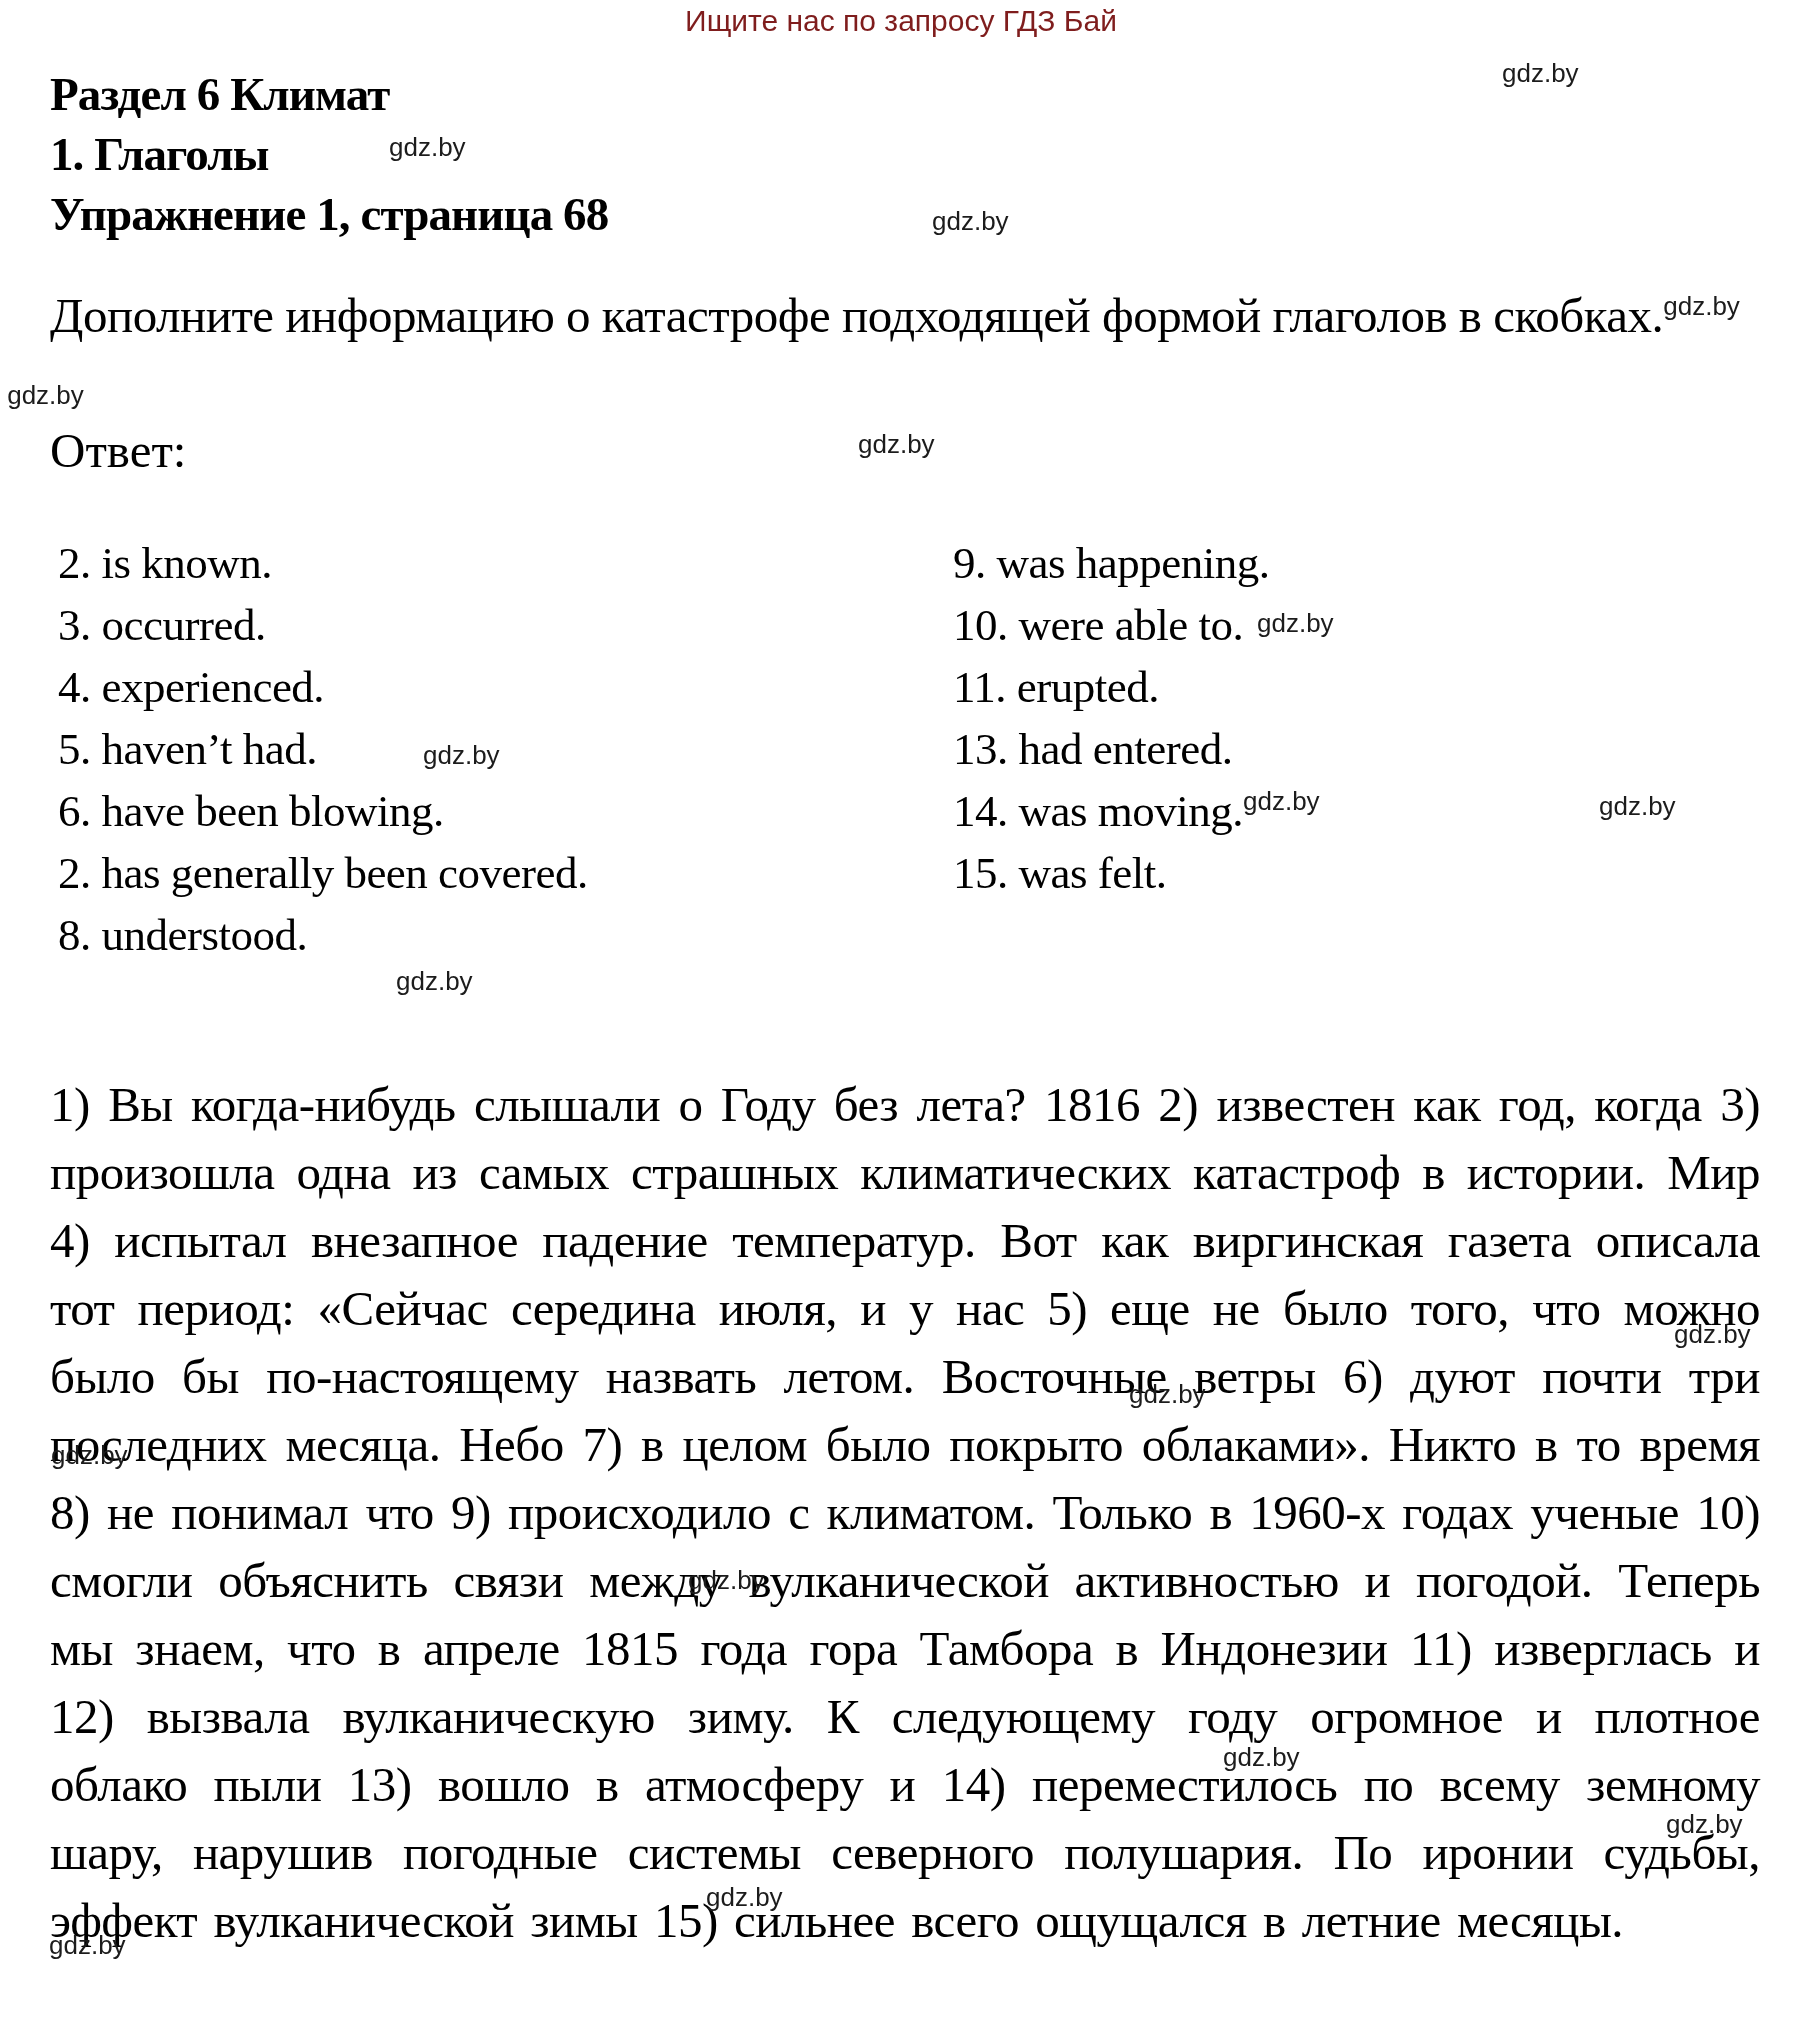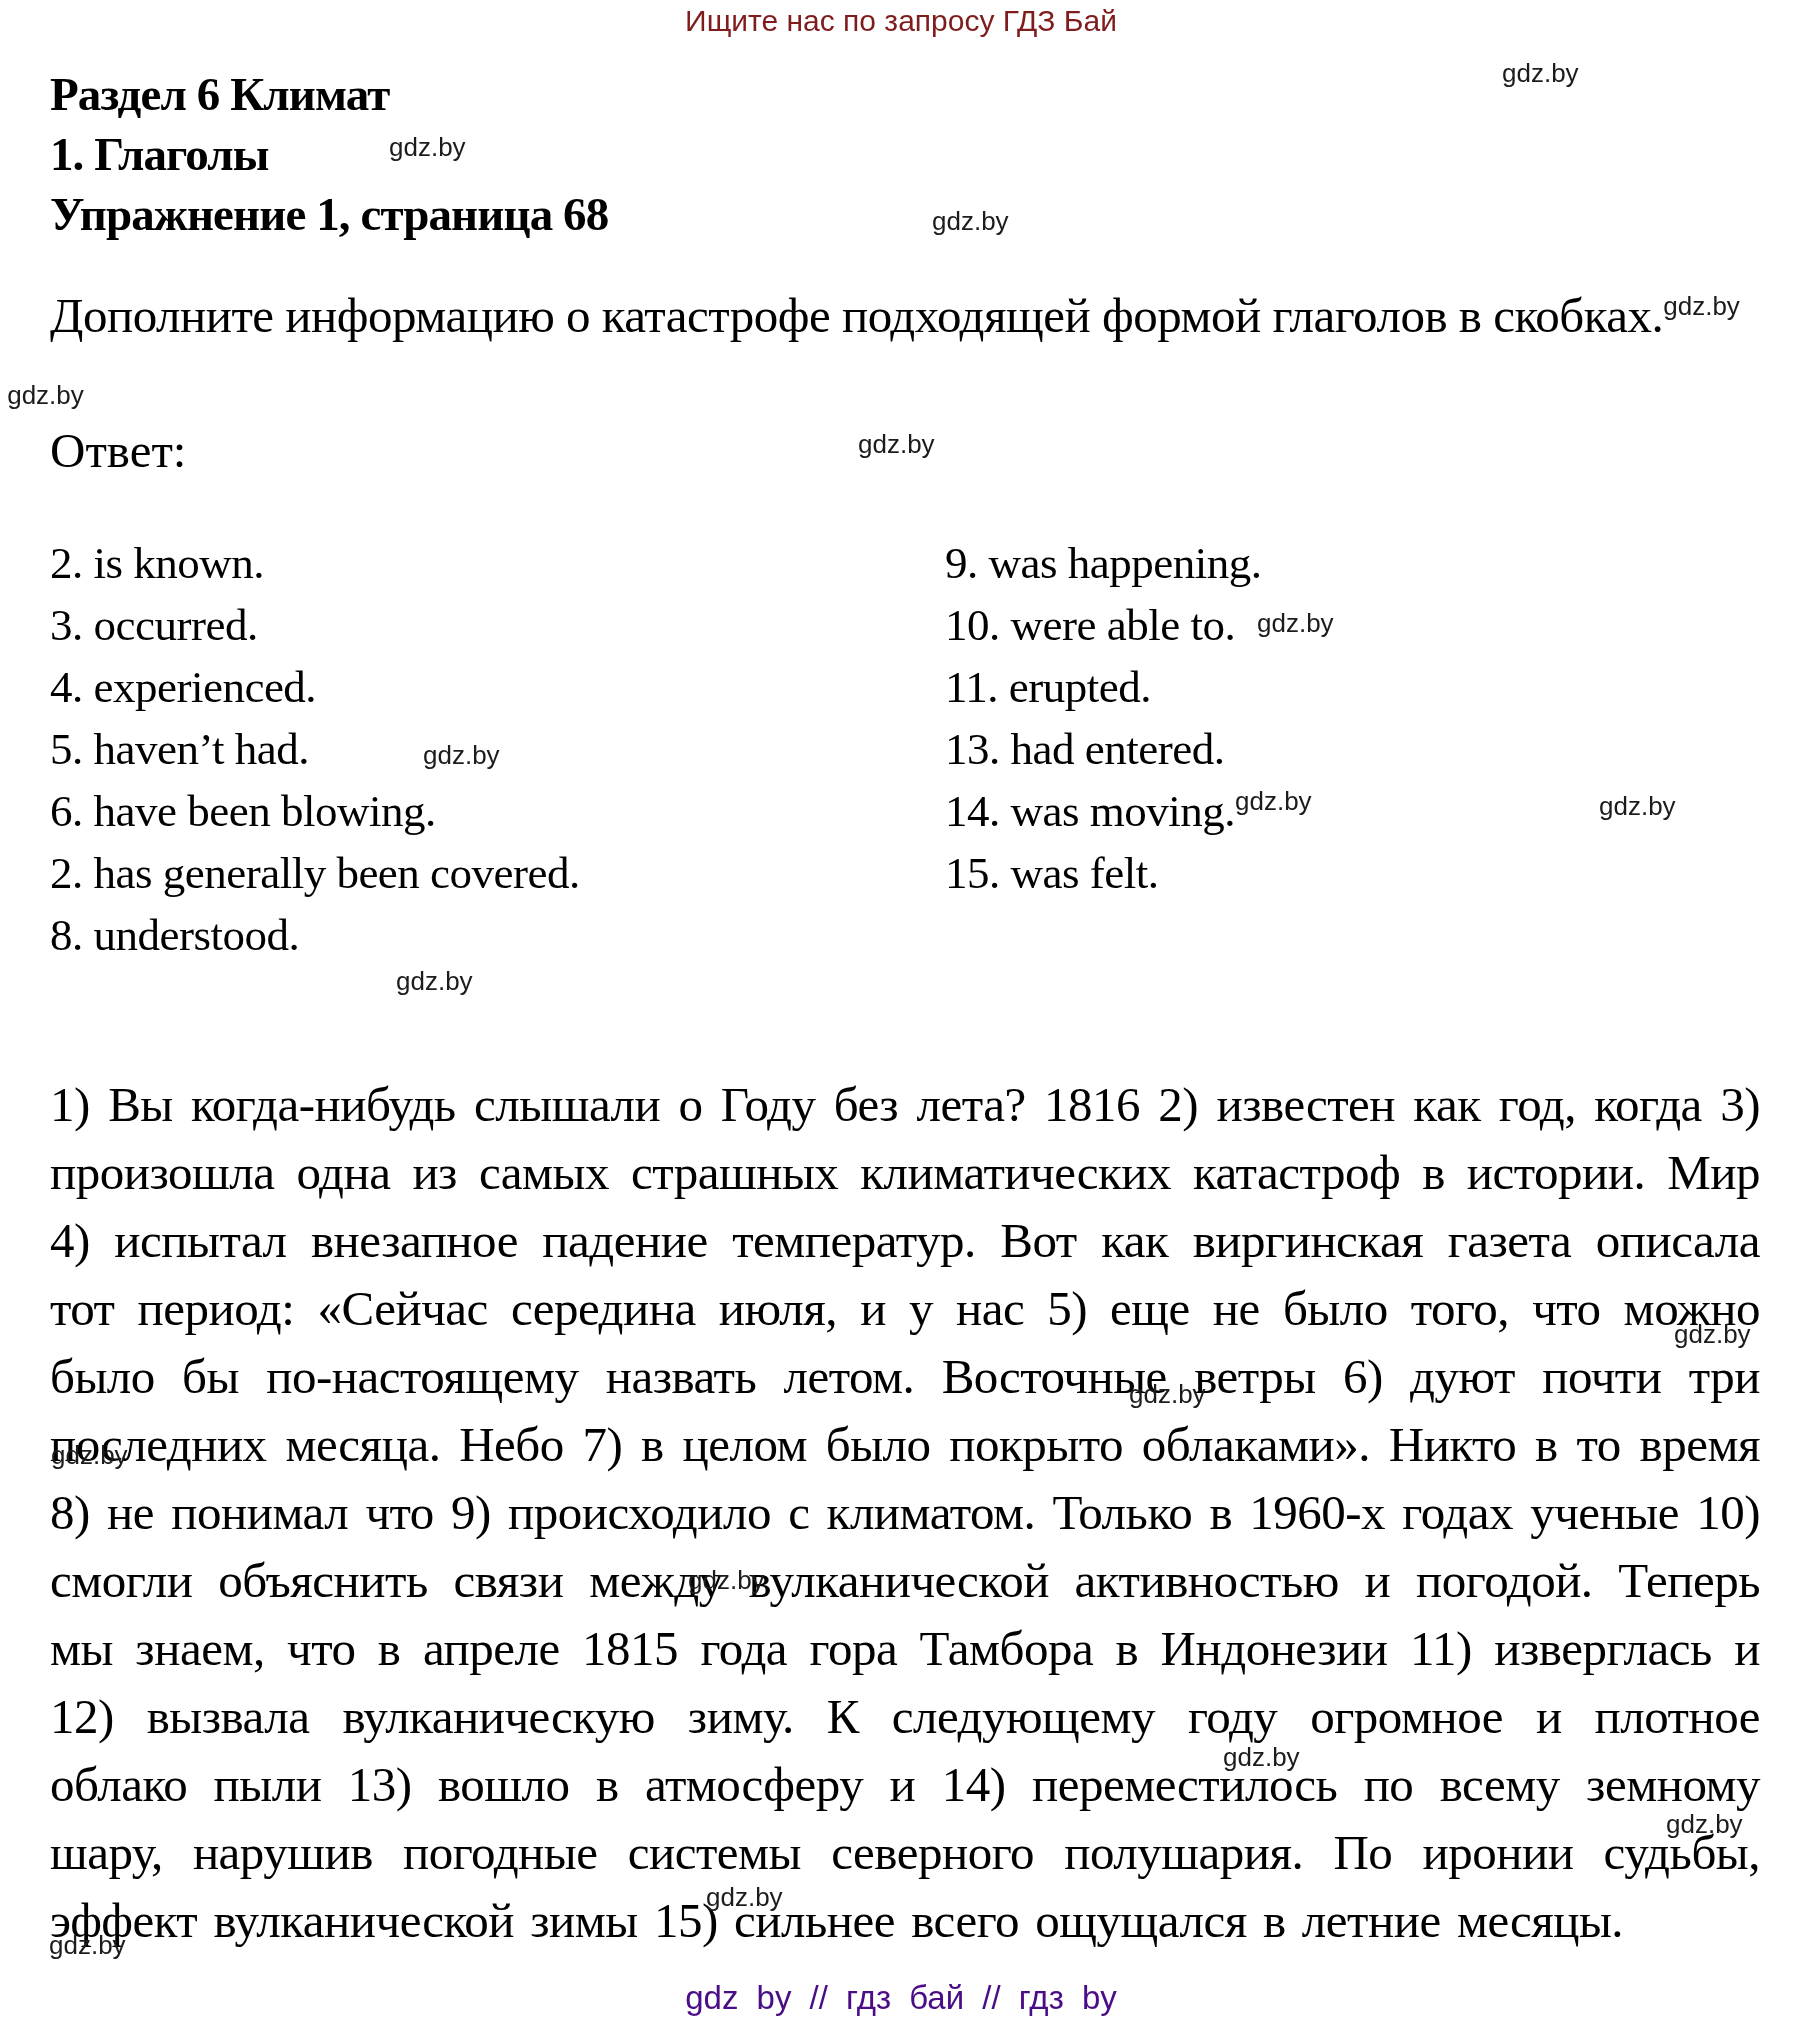--- a/index.html
+++ b/index.html
@@ -46,20 +46,21 @@
   }
   
   .answers-col { position: absolute; top: 532px; }
   .answers-col.left  { left: 50px;  }
   .answers-col.right { left: 945px; }
   .answer-item {
     font-size: 45px;
     line-height: 62px;
     letter-spacing: -0.5px;
     white-space: nowrap;
+    margin-left: 8px;
   }
   
   .translation {
     position: absolute;
     top: 1022px; left: 50px; width: 1710px;
     font-size: 49px;
     line-height: 68px;
     letter-spacing: -0.5px;
     word-spacing: 4.5px;
     text-align: justify;
@@ -143,16 +144,15 @@
   <span class="wm" style="left:396px;  top:966px;">gdz.by</span>
   <span class="wm" style="left:1674px; top:1319px;">gdz.by</span>
   <span class="wm" style="left:1129px; top:1379px;">gdz.by</span>
   <span class="wm" style="left:51px;   top:1440px;">gdz.by</span>
   <span class="wm" style="left:688px;  top:1565px;">gdz.by</span>
   <span class="wm" style="left:1223px; top:1742px;">gdz.by</span>
   <span class="wm" style="left:1666px; top:1809px;">gdz.by</span>
   <span class="wm" style="left:706px;  top:1882px;">gdz.by</span>
   <span class="wm" style="left:49px;   top:1930px;">gdz.by</span>
 
-  <div class="footer">gdz by // гдз бай // гдз by</div>
 
 </div>
 
 
 </body></html>

